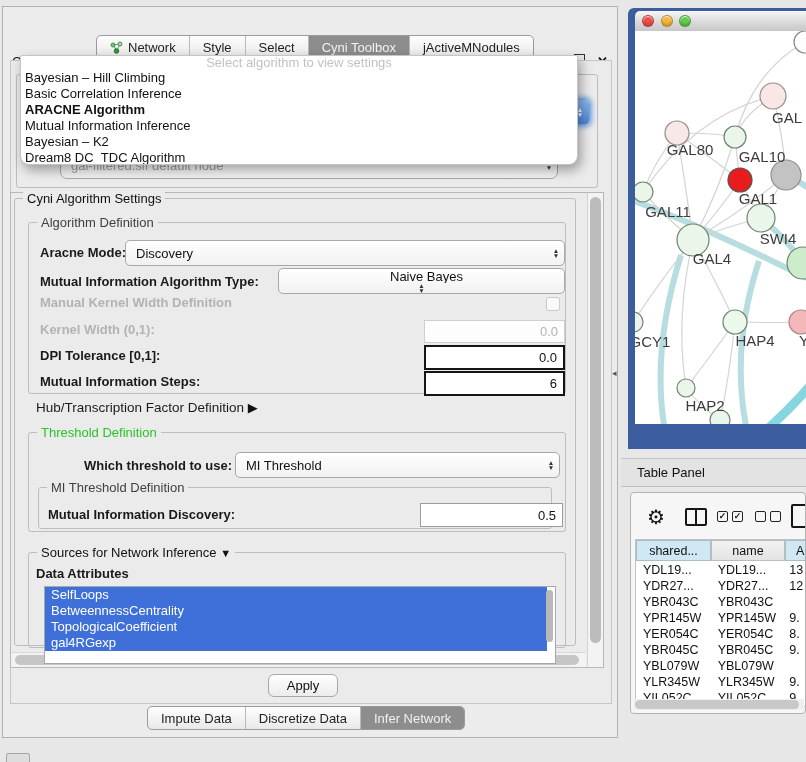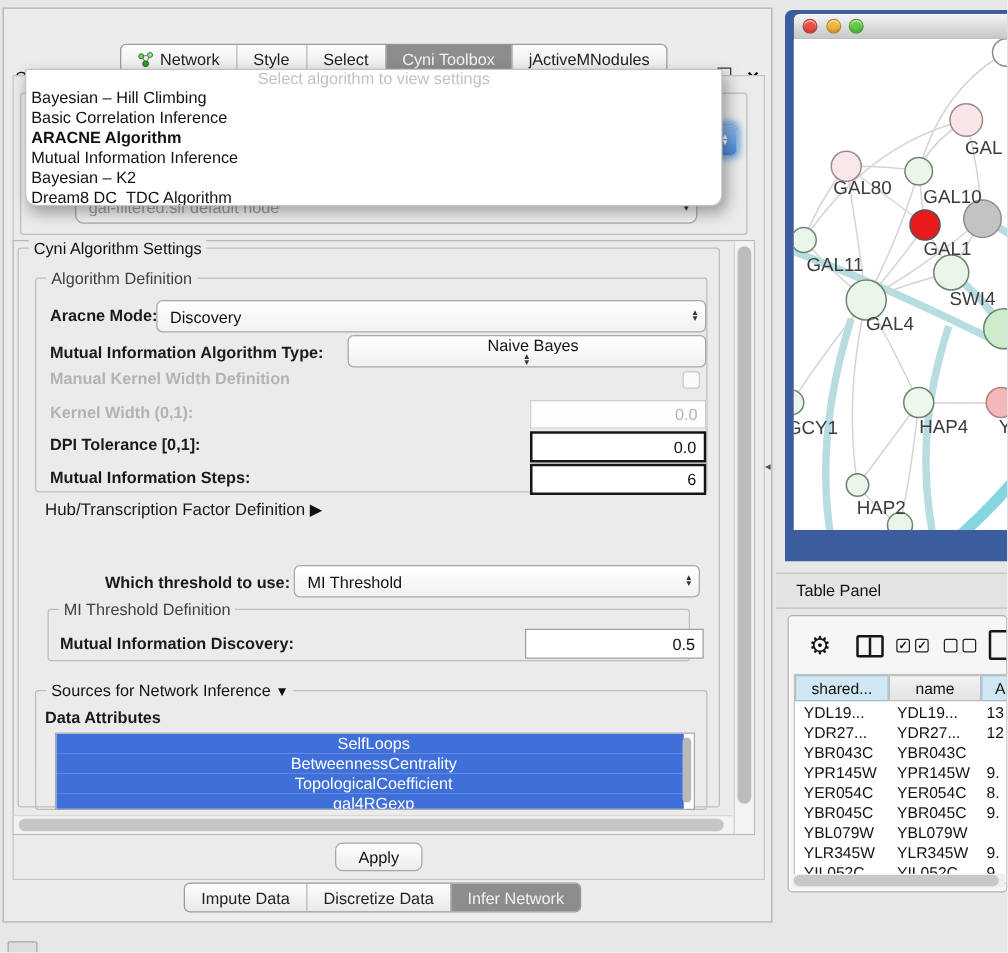--- a/index.html
+++ b/index.html
@@ -52,21 +52,21 @@
   .lbl{position:absolute;font-size:13px;font-weight:bold;color:#1a1a1a;white-space:nowrap;height:16px;line-height:16px;}
   .lbl.dis{color:#b3b3b3;}
   .plain{font-weight:normal;font-size:13.5px;}
   .field{position:absolute;background:#fff;border:1px solid #9c9c9c;box-sizing:border-box;font-size:13px;color:#111;display:flex;align-items:center;justify-content:flex-end;padding:0 6px;}
   .field.strong{border:2px solid #151515;}
   .field.dis{border:1px solid #cfcfcf;color:#b3b3b3;background:#fdfdfd;}
   .chk{position:absolute;width:14px;height:14px;border:1px solid #c9c9c9;background:#fafafa;border-radius:3px;box-sizing:border-box;}
   .tri{font-size:11px;color:#111;}
 
   
-  .attr-list{left:44px;top:586px;width:512px;height:62px;background:#fff;border:1px solid #a8a8a8;box-sizing:border-box;overflow:hidden;text-align:center;}
+  .attr-list{left:44px;top:586px;width:512px;height:78px;background:#fff;border:1px solid #a8a8a8;box-sizing:border-box;overflow:hidden;}
   .attr-item{height:16px;line-height:16px;padding-left:6px;font-size:13px;color:#fff;background:#3f6fd8;width:calc(100% - 14px);white-space:nowrap;}
   .attr-vthumb{position:absolute;right:2px;top:3px;width:7px;height:52px;background:#b9b9b9;border-radius:4px;}
 
   .apply-btn{left:268px;top:674px;width:70px;height:23px;background:linear-gradient(#ffffff,#ececec);border:1px solid #a8a8a8;border-radius:6px;font-size:13px;color:#111;display:flex;align-items:center;justify-content:center;}
 
   
   .net-frame{left:628px;top:8px;width:178px;height:441px;background:#3b5c9d;border-top-left-radius:6px;}
   .net-titlebar{left:635px;top:11px;width:171px;height:20px;background:linear-gradient(#f7f7f7,#d8d8d8 60%,#c7c7c7);border-bottom:1px solid #959595;border-top-left-radius:5px;}
   .tl{position:absolute;top:4px;width:12px;height:12px;border-radius:50%;box-shadow:inset 0 1px 1px rgba(255,255,255,.8), inset 0 -2px 2px rgba(0,0,0,.18);border:0.5px solid rgba(0,0,0,.25);box-sizing:border-box;}
   .net-canvas{left:635px;top:31px;width:171px;height:393px;background:#fff;overflow:hidden;}
@@ -202,20 +202,23 @@
   <span class="lbl" style="left:40px;top:374px;">Mutual Information Steps:</span>
   <div class="field strong" style="left:424px;top:371px;width:141px;height:25px;">
       <span>6</span>
     </div>
 
   <span class="lbl plain" style="left:36px;top:400px;">
     <span>Hub/Transcription Factor Definition</span>
     <span class="tri" style="font-size:13px;"> ▶</span>
   </span>
 
+  <div class="abs grp" style="left:28px;top:432px;width:538px;height:100px;">
+    <span class="grp-title green">Threshold Definition</span>
+  </div>
   <span class="lbl" style="left:84px;top:458px;">Which threshold to use:</span>
   <div class="abs combo" style="left:235px;top:452px;width:325px;height:26px;">
     <span class="val">MI Threshold</span>
     <span class="spin">▲<span>▼</span></span>
   </div>
 
   <div class="abs grp" style="left:38px;top:487px;width:514px;height:42px;">
     <span class="grp-title blue">MI Threshold Definition</span>
   </div>
   <span class="lbl" style="left:48px;top:507px;">Mutual Information Discovery:</span>

